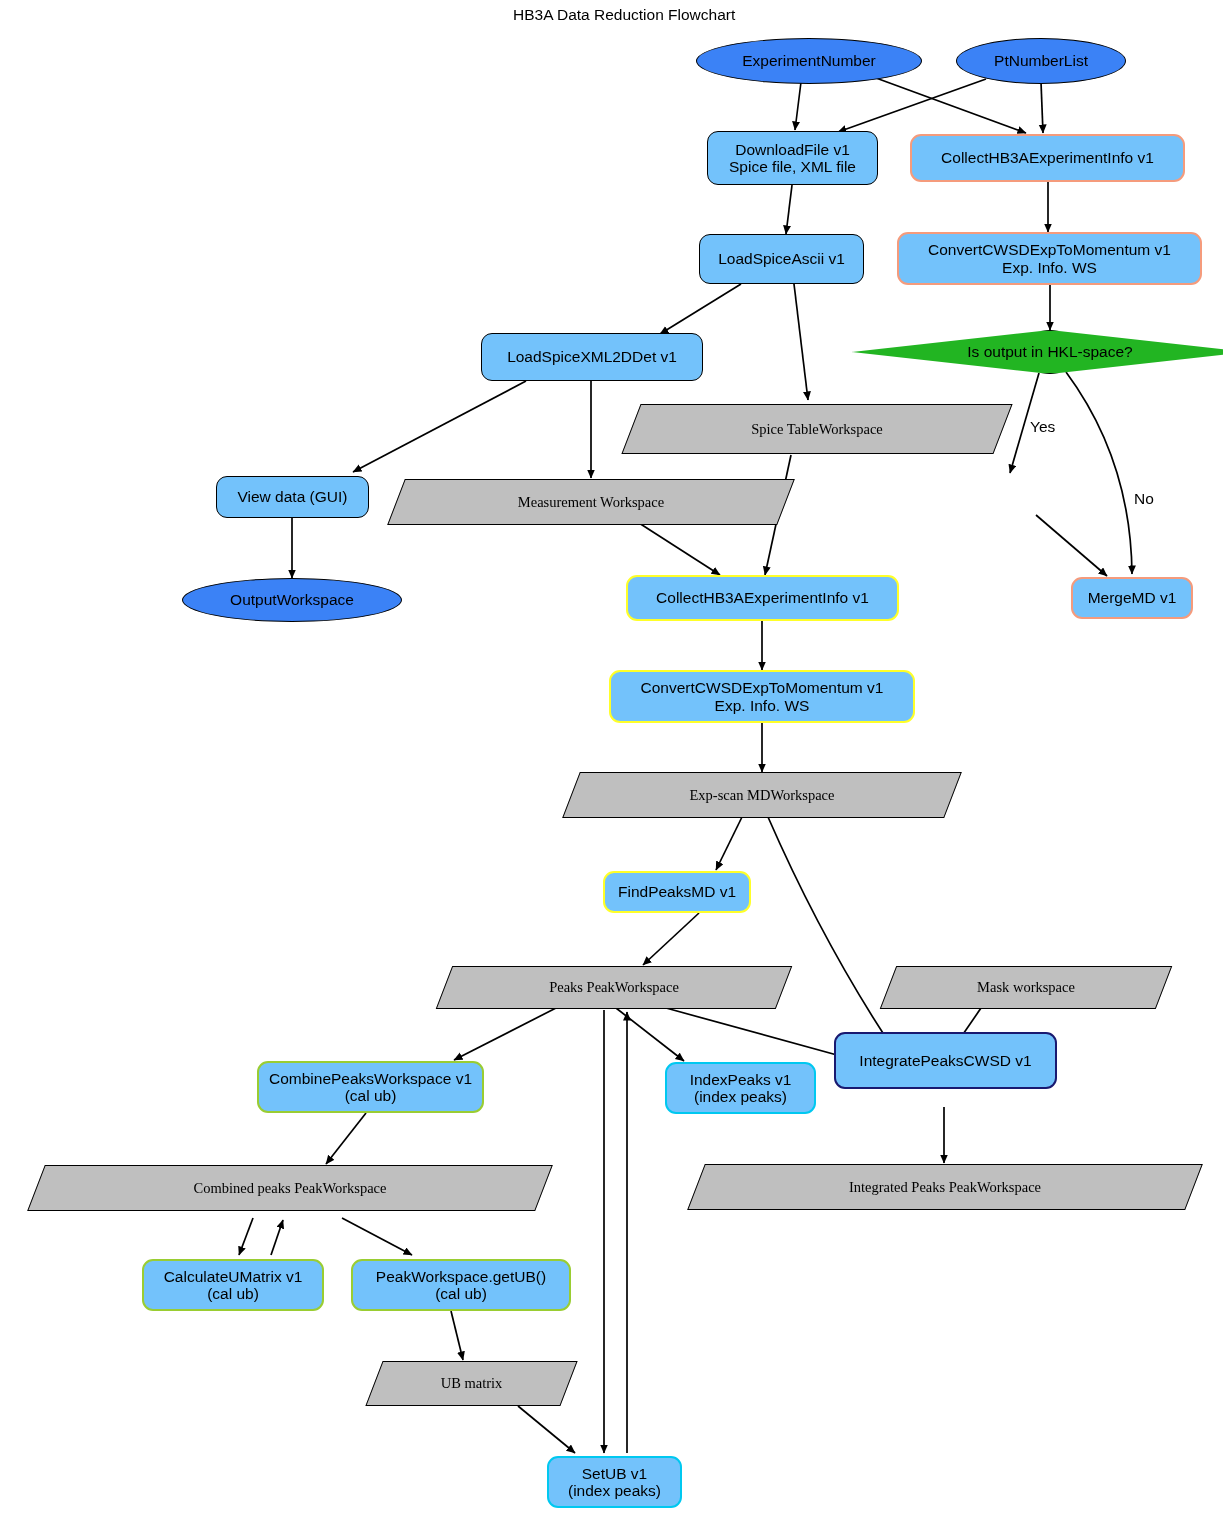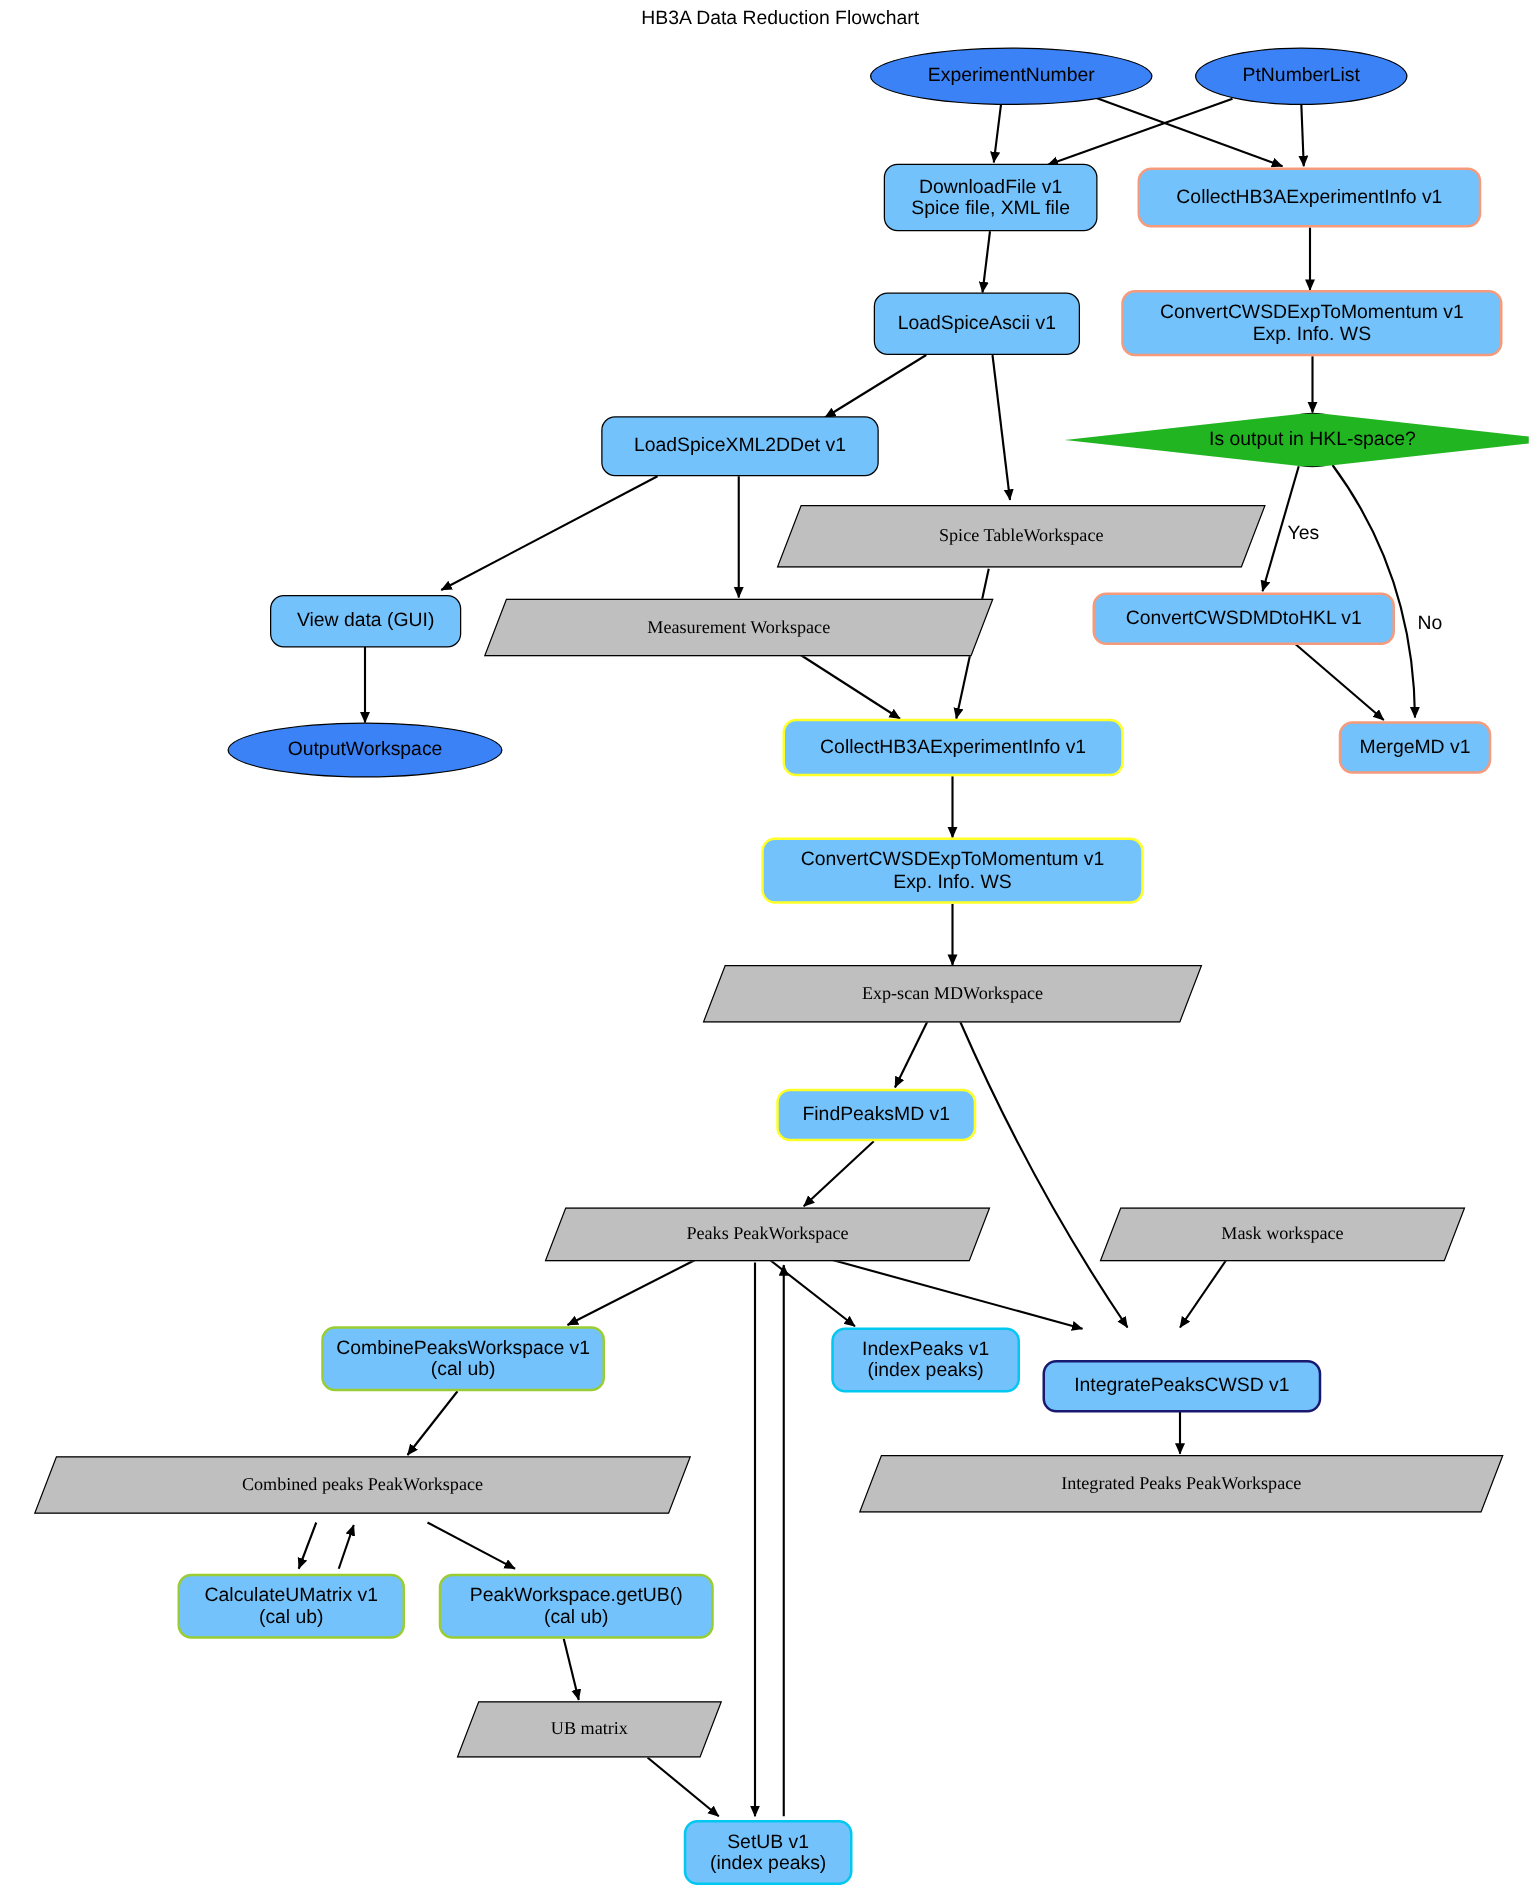--- a/index.html
+++ b/index.html
@@ -170,23 +170,20 @@
 
   <div class="node box" style="left:190px;top:476px;width:153px;height:42px;">
     <span>View data (GUI)</span>
   </div>
 
   <div class="node para" style="left:370px;top:479px;width:390px;height:46px;">
     <span class="skew"></span>
     <span class="lbl">Measurement Workspace</span>
   </div>
 
-  <div class="node box b-salmon" style="left:848px;top:474px;width:242px;height:42px;">
-    <span>ConvertCWSDMDtoHKL v1</span>
-  </div>
 
   <div class="node ellipse" style="left:156px;top:578px;width:220px;height:44px;">
     <span>OutputWorkspace</span>
   </div>
 
   <div class="node box b-yellow" style="left:600px;top:575px;width:273px;height:46px;">
     <span>CollectHB3AExperimentInfo v1</span>
   </div>
 
   <div class="node box b-salmon" style="left:1045px;top:577px;width:122px;height:42px;">
@@ -196,21 +193,21 @@
   <div class="node box b-yellow" style="left:583px;top:670px;width:306px;height:53px;white-space:pre-line;">
     <span>ConvertCWSDExpToMomentum v1
 Exp. Info. WS</span>
   </div>
 
   <div class="node para" style="left:545px;top:772px;width:382px;height:46px;">
     <span class="skew"></span>
     <span class="lbl">Exp-scan MDWorkspace</span>
   </div>
 
-  <div class="node box b-yellow" style="left:595px;top:871px;width:160px;height:42px;">
+  <div class="node box b-yellow" style="left:577px;top:871px;width:148px;height:42px;">
     <span>FindPeaksMD v1</span>
   </div>
 
   <div class="node para" style="left:418px;top:966px;width:340px;height:43px;">
     <span class="skew"></span>
     <span class="lbl">Peaks PeakWorkspace</span>
   </div>
 
   <div class="node para" style="left:862px;top:966px;width:276px;height:43px;">
     <span class="skew"></span>
@@ -220,21 +217,21 @@
   <div class="node box b-green" style="left:231px;top:1061px;width:227px;height:52px;white-space:pre-line;">
     <span>CombinePeaksWorkspace v1
 (cal ub)</span>
   </div>
 
   <div class="node box b-cyan" style="left:639px;top:1062px;width:151px;height:52px;white-space:pre-line;">
     <span>IndexPeaks v1
 (index peaks)</span>
   </div>
 
-  <div class="node box b-navy" style="left:808px;top:1088px;width:223px;height:42px;">
+  <div class="node box b-navy" style="left:808px;top:1032px;width:223px;height:57px;">
     <span>IntegratePeaksCWSD v1</span>
   </div>
 
   <div class="node para" style="left:10px;top:1165px;width:508px;height:46px;">
     <span class="skew"></span>
     <span class="lbl">Combined peaks PeakWorkspace</span>
   </div>
 
   <div class="node para" style="left:670px;top:1164px;width:498px;height:46px;">
     <span class="skew"></span>

